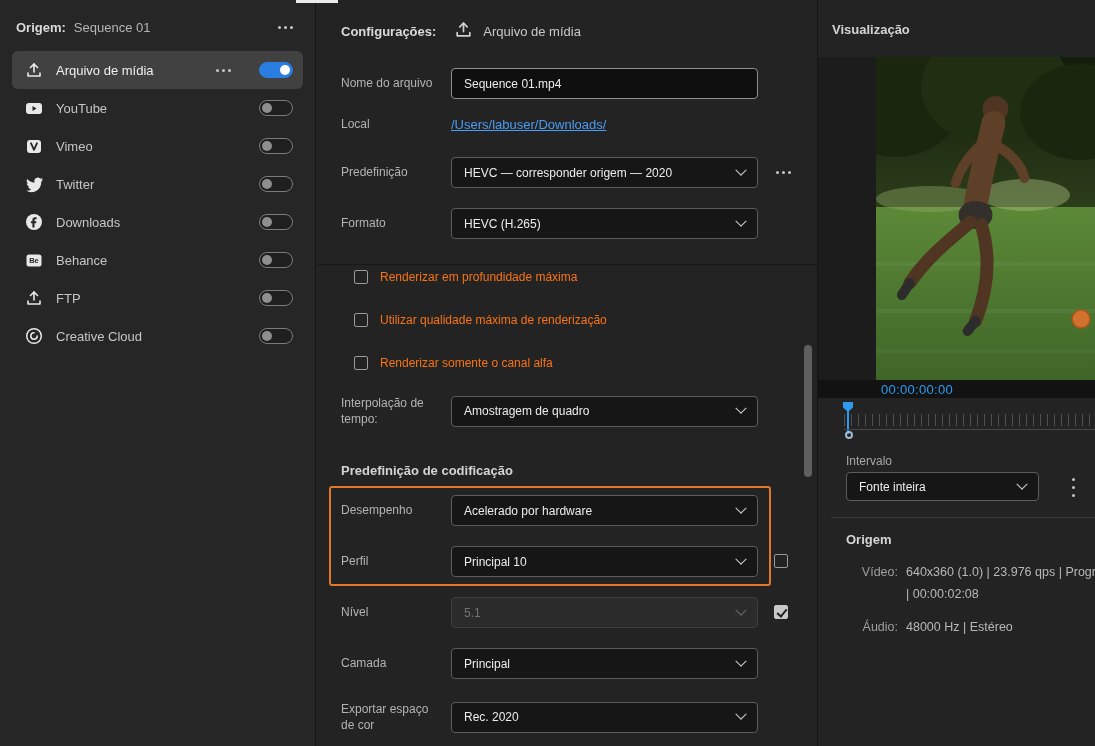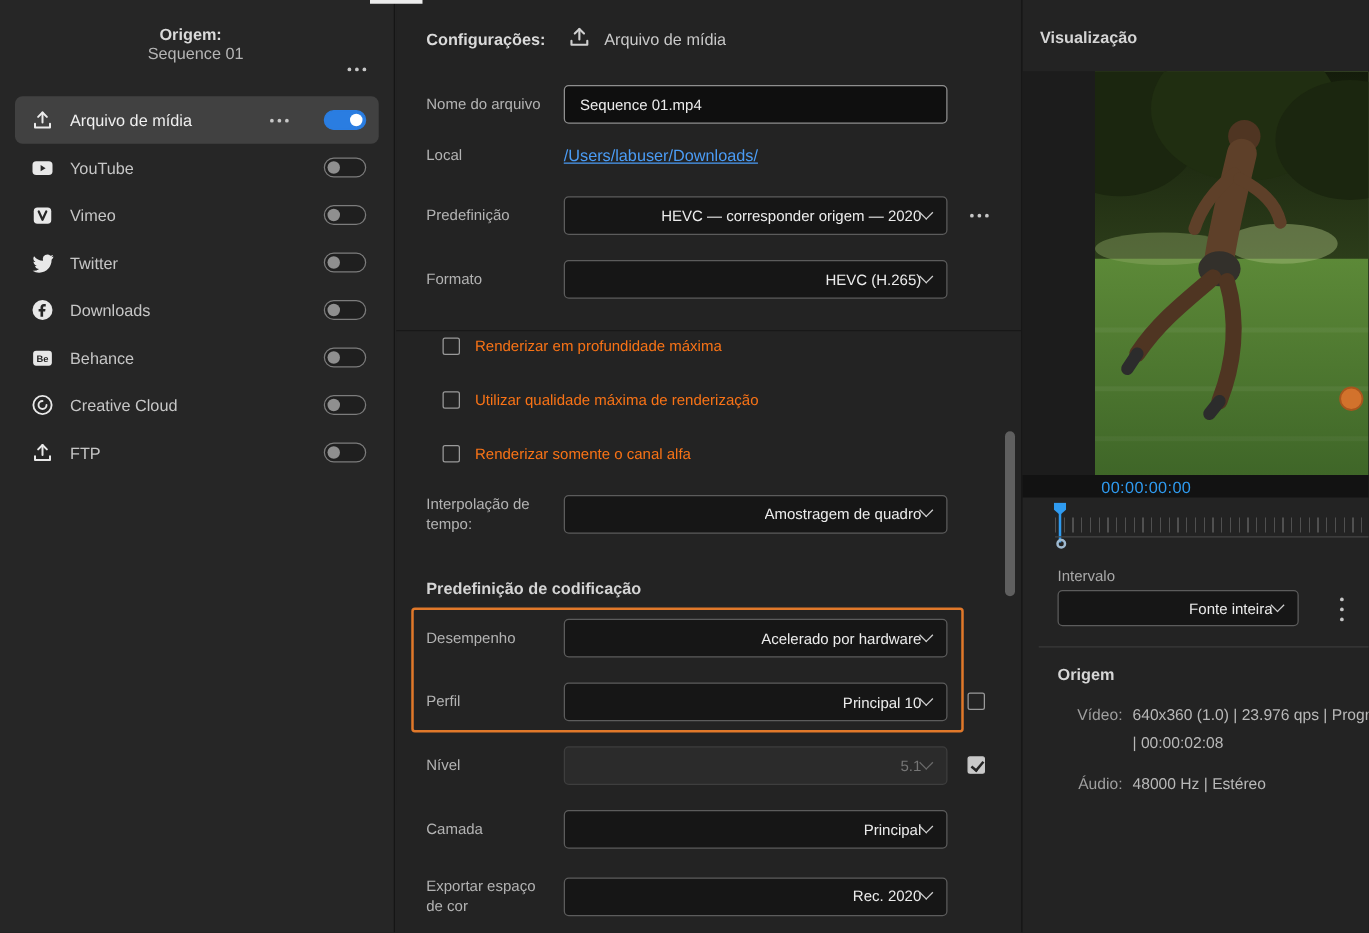--- a/index.html
+++ b/index.html
@@ -9,21 +9,21 @@
     font-size:13px;
     color:#c8c8c8;
     background:#232323;
     position:relative;
     overflow:hidden;
   }
   .tab-indicator { position:absolute; left:296px; top:0; width:42px; height:3px; background:#ececec; z-index:10; }
 
   
   .panel-left { position:absolute; left:0; top:0; width:316px; height:746px; background:#262626; border-right:1px solid #151515; }
-  .src-header { display:flex; align-items:center; padding:20px 18px 12px 16px;flex-direction:column; }
+  .src-header { display:flex; align-items:center; padding:20px 18px 12px 16px; }
   .src-title { font-weight:bold; color:#dadada; margin-right:8px; }
   .src-value { color:#b5b5b5; }
   .hdots { display:flex; gap:3px; margin-left:auto; color:#c7c7c7; cursor:pointer; padding:4px; }
   .hdots i { width:3px; height:3px; border-radius:50%; background:currentColor; }
   .src-list { padding:4px 12px 0 12px; }
   .src-item { height:38px; display:flex; align-items:center; gap:12px; padding:0 10px 0 12px; border-radius:6px; color:#c6c6c6; cursor:pointer; }
   .src-item.active { background:#414141; color:#f0f0f0; }
   .src-item .icon { width:20px; height:18px; display:flex; align-items:center; justify-content:center; flex:none; }
   .src-item .label { white-space:nowrap; }
   .toggle { width:34px; height:16px; border-radius:9px; background:#1f1f1f; border:1px solid #7c7c7c; position:relative; margin-left:auto; cursor:pointer; flex:none; }
@@ -36,21 +36,21 @@
   
   .panel-mid { position:absolute; left:317px; top:0; width:500px; height:644px; background:#232323; }
   .cfg-header { position:absolute; top:20px; left:24px; display:flex; align-items:center; gap:10px; }
   .cfg-title { font-weight:bold; color:#dadada; margin-right:8px; }
   .cfg-value { color:#c9c9c9; }
   .row { position:absolute; left:24px; display:flex; align-items:center; }
   .row .flabel { width:110px; padding-right:10px; color:#b3b3b3; font-size:12px; line-height:1.35; flex:none; }
   .input, .dropdown { width:307px; height:31px; background:#161616; border:1px solid #5c5c5c; border-radius:4px; display:flex; align-items:center; padding:0 12px; color:#ececec; font-size:12px; }
   .input { border-color:#8f8f8f; background:#0f0f0f; font-family:"Liberation Sans", sans-serif; }
   input.input { outline:none; }
-  .dropdown { justify-content:flex-end; cursor:pointer; }
+  .dropdown { justify-content:space-between; cursor:pointer; }
   .dropdown .val { white-space:nowrap; overflow:hidden; }
   .chev { width:8px; height:8px; border-right:1.6px solid #cfcfcf; border-bottom:1.6px solid #cfcfcf; transform:rotate(45deg) translate(-2px,-2px); flex:none; }
   .dropdown.disabled { background:#2b2b2b; border-color:#3e3e3e; color:#757575; cursor:default; }
   .dropdown.disabled .chev { border-color:#6a6a6a; }
   .link { color:#4b9cf5; text-decoration:underline; cursor:pointer; }
   .divider-mid { position:absolute; left:0; right:0; top:264px; height:1px; background:#181818; }
   .check-row { position:absolute; left:37px; display:flex; align-items:center; gap:12px; color:#f97316; font-size:12px; cursor:pointer; }
   .checkbox { width:14px; height:14px; border:1px solid #9a9a9a; border-radius:2px; background:transparent; position:relative; flex:none; cursor:pointer; }
   .checkbox.checked { background:#c9c9c9; border-color:#c9c9c9; }
   .checkbox.checked::after { content:''; position:absolute; left:4px; top:1px; width:4px; height:8px; border-right:2px solid #242424; border-bottom:2px solid #242424; transform:rotate(40deg); }
@@ -169,39 +169,39 @@
               <text x="9" y="12.3" text-anchor="middle" font-size="7.5" font-family="Liberation Sans, sans-serif" font-weight="bold" fill="#262626">Be</text>
             </svg>
         </span>
         <span class="label">Behance</span>
         <span class="toggle"></span>
       </div>
 
       <div class="src-item">
         <span class="icon">
           <svg viewBox="0 0 18 18" width="18" height="18">
-              <circle cx="9" cy="9" r="7.3" fill="none" stroke="#e8e8e8" stroke-width="1.5"></circle>
-              <path d="M12.2 9a3.2 3.2 0 1 1-3.2-3.2" fill="none" stroke="#e8e8e8" stroke-width="1.5" stroke-linecap="round"></path>
-            </svg>
-        </span>
-        <span class="label">Creative Cloud</span>
-        <span class="toggle"></span>
-      </div>
-
-      <div class="src-item">
-        <span class="icon">
-          <svg viewBox="0 0 18 18" width="18" height="18">
               <g fill="none" stroke="#e8e8e8" stroke-width="1.6" stroke-linecap="round" stroke-linejoin="round">
                 <path d="M9 11 V3"></path>
                 <path d="M5.5 6.5 L9 3 L12.5 6.5"></path>
                 <path d="M3 12 v3 h12 v-3"></path>
               </g>
             </svg>
         </span>
         <span class="label">FTP</span>
+        <span class="toggle"></span>
+      </div>
+
+      <div class="src-item">
+        <span class="icon">
+          <svg viewBox="0 0 18 18" width="18" height="18">
+              <circle cx="9" cy="9" r="7.3" fill="none" stroke="#e8e8e8" stroke-width="1.5"></circle>
+              <path d="M12.2 9a3.2 3.2 0 1 1-3.2-3.2" fill="none" stroke="#e8e8e8" stroke-width="1.5" stroke-linecap="round"></path>
+            </svg>
+        </span>
+        <span class="label">Creative Cloud</span>
         <span class="toggle"></span>
       </div>
 
     </div>
   </aside>
 
   <section class="panel-mid">
     <div class="cfg-header">
       <span class="cfg-title">Configurações:</span>
       <span class="icon">

